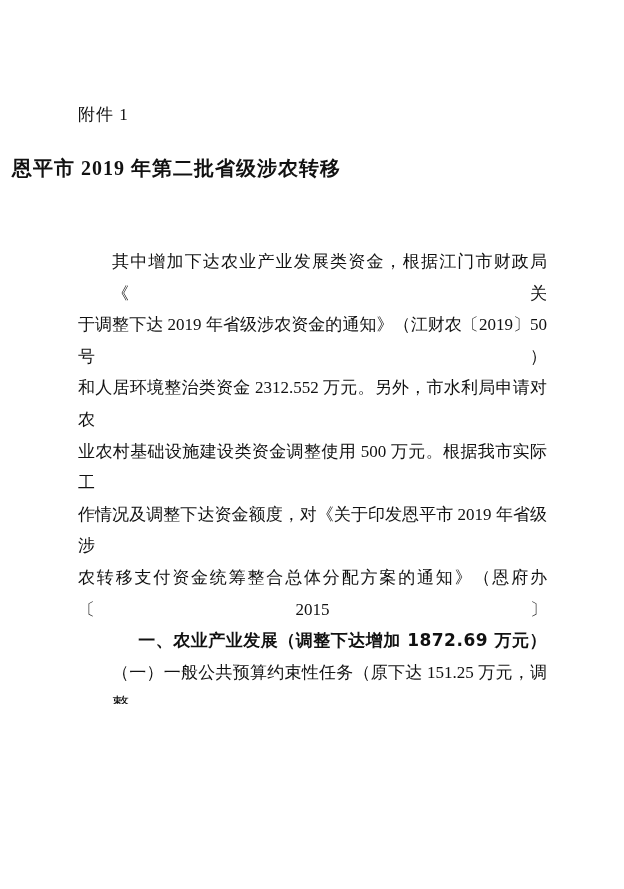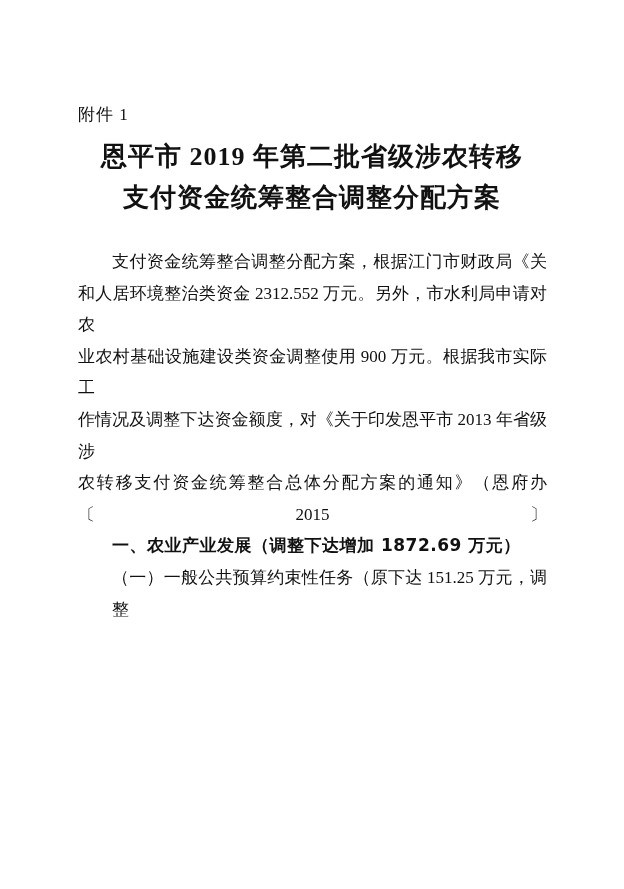--- a/index.html
+++ b/index.html
@@ -22,23 +22,22 @@
     left: 78px;
     font-size: 17px;
     line-height: 24px;
     letter-spacing: 1px;
   }
   .title {
     position: absolute;
     top: 136px;
     left: 0;
     right: 0;
-    margin: 0;
-    text-align: center;
-    font-size: 26px;
+    margin: 12px;
+    font-size: 20px;
     line-height: 41px;
     font-weight: bold;
     letter-spacing: 1px;
   }
   .title .title-line {
     display: block;
   }
   .doc-body {
     position: absolute;
     top: 246px;
@@ -56,20 +55,21 @@
     text-align: justify;
     text-align-last: justify;
   }
   .line.indent {
     padding-left: 34px;
   }
   .line.bold {
     font-weight: bold;
     font-family: "DejaVu Sans", "Liberation Sans", sans-serif;
     letter-spacing: 0.5px;
+    text-align: right;
   }
   .page-number {
     position: absolute;
     top: 794px;
     right: 88px;
     font-size: 15px;
     line-height: 20px;
   }
   .page-number .num {
     font-weight: bold;
@@ -78,28 +78,28 @@
 </style>
 </head>
 <body>
 
 <div class="page">
 
   <div class="attachment">附件 1</div>
 
   <h1 class="title">
     <span class="title-line">恩平市 2019 年第二批省级涉农转移</span>
-    <span class="title-line">支付资金统筹整合调整分配方案</span>
   </h1>
 
   <div class="doc-body" id="body-lines">
-      <div class="line stretch indent">支付资金统筹整合调整分配方案，根据江门市财政局《关</div>
+      <div class="line stretch indent">其中增加下达农业产业发展类资金，根据江门市财政局《关</div>
+      <div class="line stretch">于调整下达 2019 年省级涉农资金的通知》（江财农〔2019〕50 号）</div>
       <div class="line stretch">和人居环境整治类资金 2312.552 万元。另外，市水利局申请对农</div>
-      <div class="line stretch">业农村基础设施建设类资金调整使用 900 万元。根据我市实际工</div>
-      <div class="line stretch">作情况及调整下达资金额度，对《关于印发恩平市 2013 年省级涉</div>
+      <div class="line stretch">业农村基础设施建设类资金调整使用 500 万元。根据我市实际工</div>
+      <div class="line stretch">作情况及调整下达资金额度，对《关于印发恩平市 2019 年省级涉</div>
       <div class="line stretch">农转移支付资金统筹整合总体分配方案的通知》（恩府办〔2015〕</div>
       <div class="line indent bold">一、农业产业发展（调整下达增加 1872.69 万元）</div>
       <div class="line stretch indent">（一）一般公共预算约束性任务（原下达 151.25 万元，调整</div>
     </div>
 
   <div class="page-number">
     <span>—</span>
     <span class="num">3</span>
     <span>—</span>
   </div>

